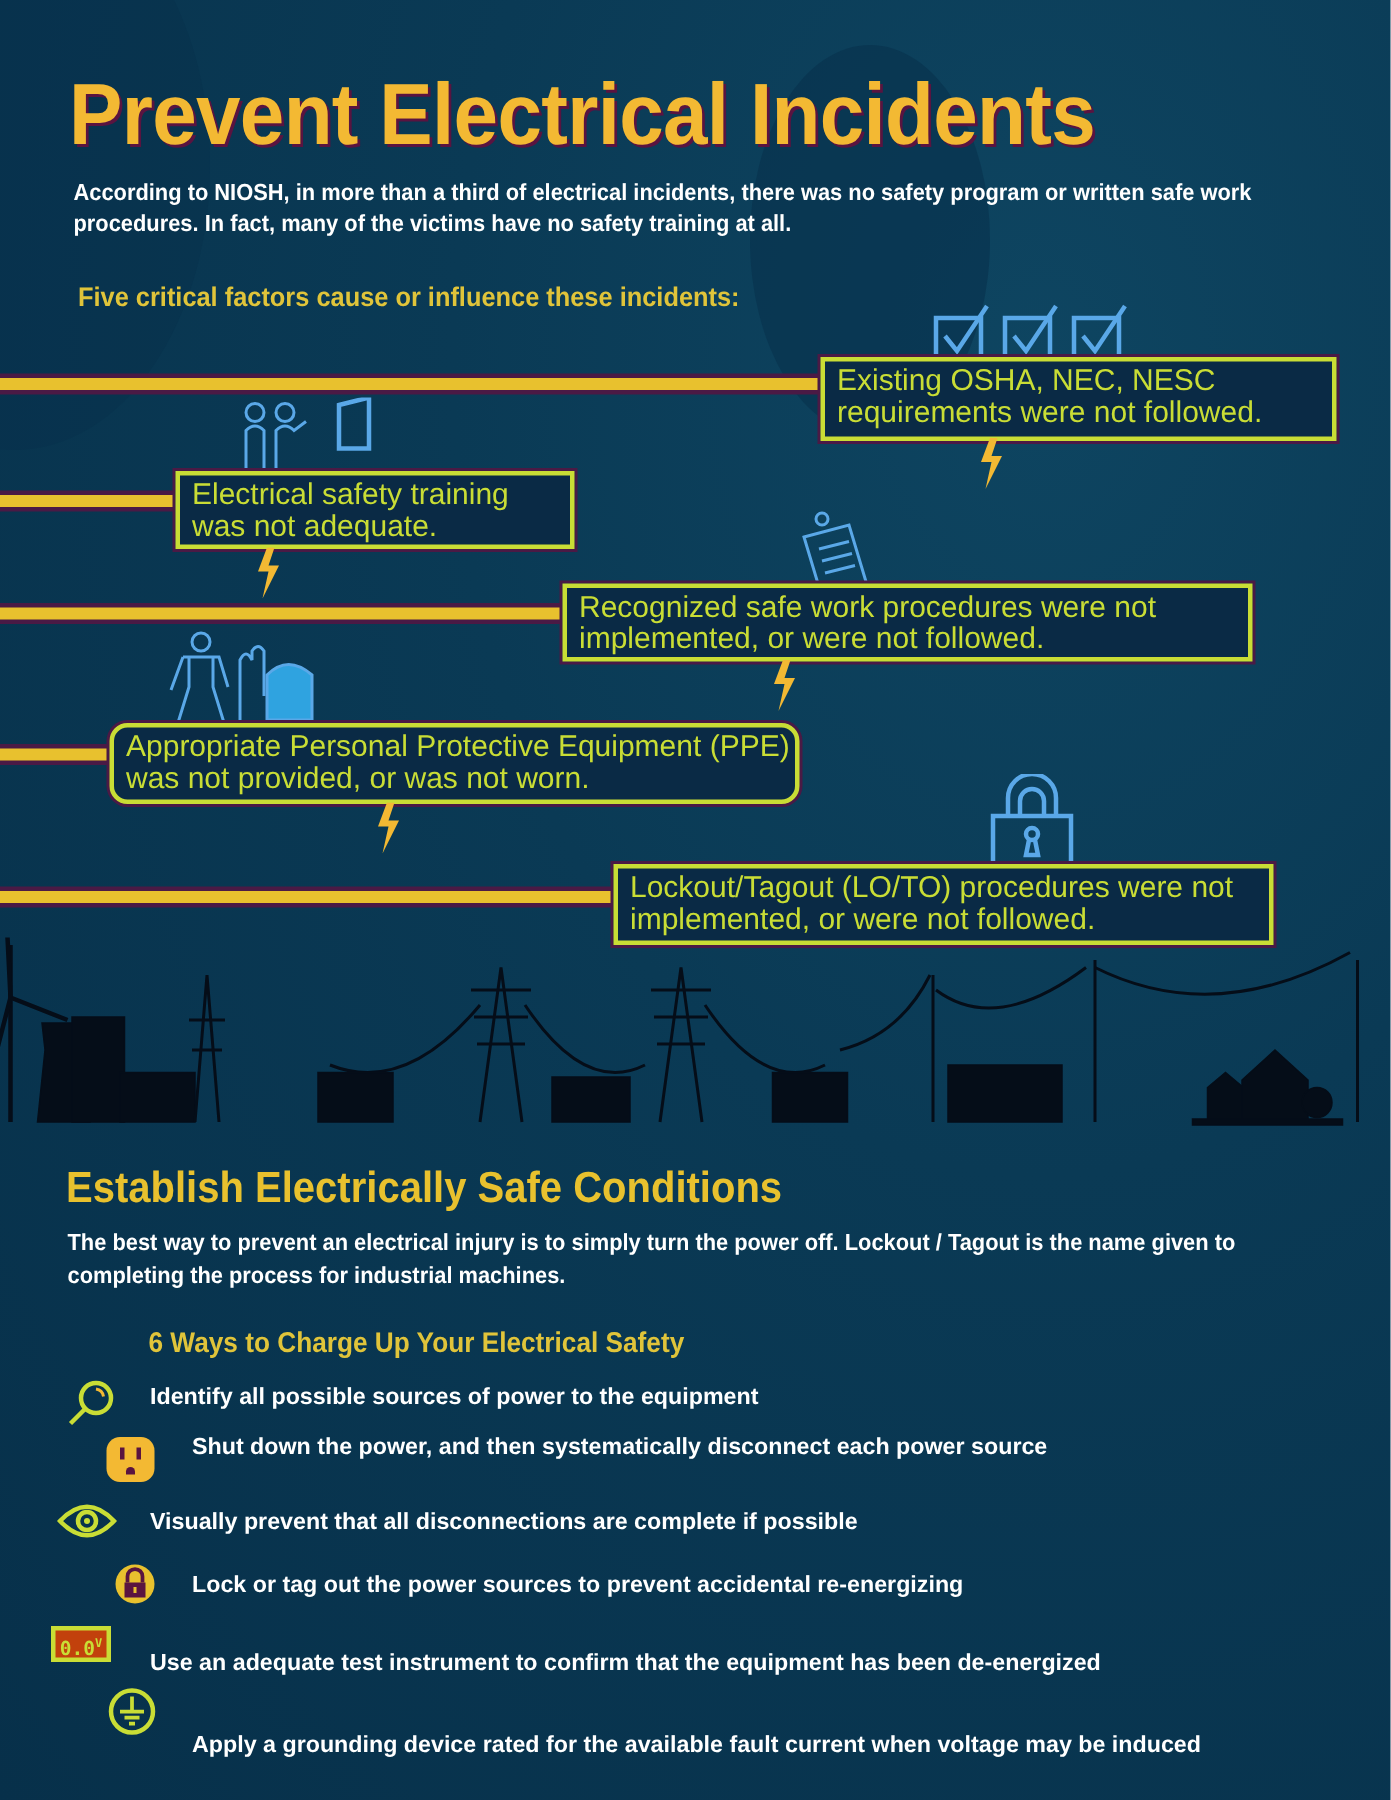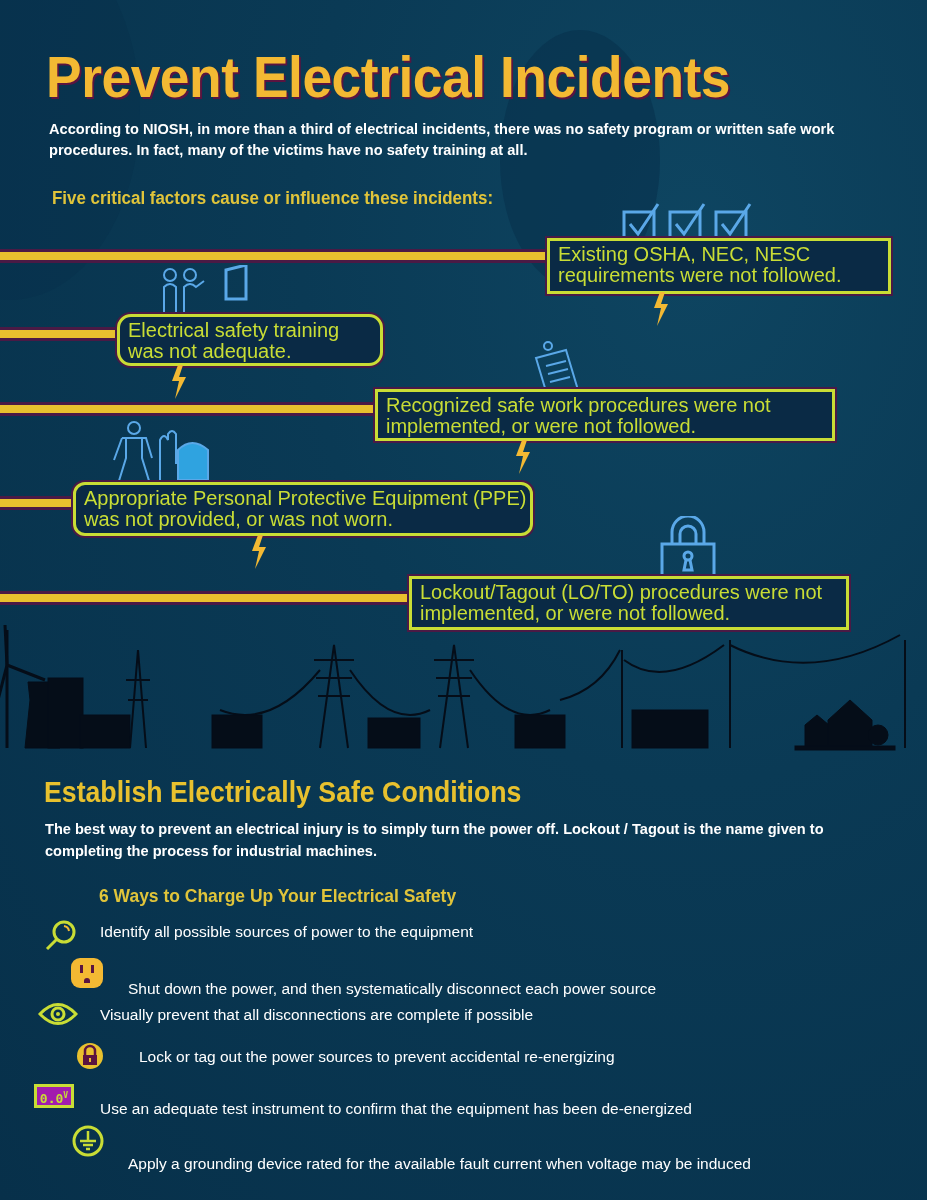--- a/index.html
+++ b/index.html
@@ -48,21 +48,21 @@
     position:absolute; left:45px; top:818px; width:830px; margin:0;
     color:#ffffff; font-weight:700; font-size:15.5px; line-height:22px;
     transform: scaleX(0.94); transform-origin:left;
   }
   .ways-title {
     position:absolute; left:99px; top:885px; margin:0;
     color:#e0c43a; font-weight:700; font-size:19px;
     transform: scaleX(0.92); transform-origin:left;
   }
   .way {
-    position:absolute; color:#ffffff; font-weight:400; font-size:15.5px; white-space:nowrap;
+    position:absolute; color:#ffffff; font-weight:700; font-size:15.5px; white-space:nowrap;
   }
   .way-icon { position:absolute; }
 </style>
 </head>
 <body>
 
 <div class="bg-shape" style="left:500px;top:30px;width:160px;height:260px;"></div>
 <div class="bg-shape" style="left:-120px;top:-80px;width:260px;height:380px;opacity:0.4;"></div>
 
 <h1 class="title">Prevent Electrical Incidents</h1>
@@ -90,21 +90,21 @@
 <div class="hline" style="top:330px;width:120px;"></div>
 <svg class="icon-svg" style="left:160px;top:265px;" width="90" height="50" viewBox="0 0 90 50">
   <g fill="none" stroke="#5aa8e8" stroke-width="2">
     <circle cx="10" cy="10" r="6"></circle>
       <path d="M4 50 V22 q6 -6 12 0 V50"></path>
     <circle cx="30" cy="10" r="6"></circle>
       <path d="M24 50 V22 q6 -6 12 0 l8 -6"></path>
     <path d="M66 5 L86 0 V34 L66 34Z" stroke-width="3"></path>
   </g>
 </svg>
-<div class="factor-box" style="left:117px;top:314px;width:266px;height:52px;border-radius:14px;">
+<div class="factor-box" style="left:117px;top:314px;width:266px;height:52px;">
   <span>Electrical safety training was not adequate.</span>
 </div>
 <svg class="bolt" style="left:170px;top:365px;" viewBox="0 0 18 34">
     <path d="M8 0 L2 16 L9 16 L5 34 L16 12 L9 12 L13 0Z" fill="#f3b933"></path>
   </svg>
 
 <div class="hline" style="top:405px;width:380px;"></div>
 <svg class="icon-svg" style="left:530px;top:340px;" width="55" height="55" viewBox="0 0 55 55">
   <g fill="none" stroke="#5aa8e8" stroke-width="2">
     <circle cx="18" cy="6" r="4"></circle>
@@ -192,38 +192,38 @@
   <path d="M20 8 a6 6 0 0 1 5 5" stroke="#f3b933" stroke-width="2" fill="none"></path>
 </svg>
 <div class="way" style="left:100px;top:923px;">Identify all possible sources of power to the equipment</div>
 
 <svg class="way-icon" style="left:70px;top:957px;" width="34" height="32" viewBox="0 0 34 32">
   <rect x="1" y="1" width="32" height="30" rx="9" fill="#f3b933"></rect>
   <rect x="10" y="8" width="3" height="8" fill="#5a1440"></rect>
   <rect x="21" y="8" width="3" height="8" fill="#5a1440"></rect>
   <path d="M14 24 a3 3 0 0 1 6 0 v2 h-6Z" fill="#5a1440"></path>
 </svg>
-<div class="way" style="left:128px;top:980px;">Shut down the power, and then systematically disconnect each power source</div>
+<div class="way" style="left:128px;top:956px;">Shut down the power, and then systematically disconnect each power source</div>
 
 <svg class="way-icon" style="left:38px;top:1001px;" width="40" height="26" viewBox="0 0 40 26">
   <path d="M2 13 Q20 -6 38 13 Q20 32 2 13Z" fill="none" stroke="#c9dd35" stroke-width="3"></path>
   <circle cx="20" cy="13" r="6" fill="none" stroke="#c9dd35" stroke-width="3"></circle>
   <circle cx="20" cy="13" r="2" fill="#c9dd35"></circle>
 </svg>
 <div class="way" style="left:100px;top:1006px;">Visually prevent that all disconnections are complete if possible</div>
 
 <svg class="way-icon" style="left:76px;top:1042px;" width="28" height="28" viewBox="0 0 28 28">
   <circle cx="14" cy="14" r="13" fill="#e8c12e"></circle>
   <path d="M9 13 V9 a5 5 0 0 1 10 0 V13" fill="none" stroke="#5a1440" stroke-width="2.5"></path>
   <rect x="7" y="13" width="14" height="10" fill="#5a1440"></rect>
   <rect x="13" y="16" width="2" height="4" fill="#e8c12e"></rect>
 </svg>
-<div class="way" style="left:139px;top:1048px;">Lock or tag out the power sources to prevent accidental re-energizing</div>
-
-<div class="way-icon" style="left:34px;top:1084px;width:40px;height:24px;border:3px solid #c9dd35;box-sizing:border-box;background:#a21caf;color:#c9dd35;font-family:'DejaVu Sans Mono', monospace;font-weight:700;font-size:13px;line-height:18px;text-align:center;">
+<div class="way" style="left:128px;top:1048px;">Lock or tag out the power sources to prevent accidental re-energizing</div>
+
+<div class="way-icon" style="left:34px;top:1084px;width:40px;height:24px;border:3px solid #c9dd35;box-sizing:border-box;background:#c2410c;color:#c9dd35;font-family:'DejaVu Sans Mono', monospace;font-weight:700;font-size:13px;line-height:18px;text-align:center;">
   <span>0.0</span><sup style="font-size:8px;">V</sup>
 </div>
 <div class="way" style="left:100px;top:1100px;">Use an adequate test instrument to confirm that the equipment has been de-energized</div>
 
 <svg class="way-icon" style="left:72px;top:1125px;" width="32" height="32" viewBox="0 0 32 32">
   <circle cx="16" cy="16" r="14" fill="none" stroke="#c9dd35" stroke-width="3"></circle>
   <path d="M16 6 V16 M8 16 h16 M11 20 h10 M14 24 h4" stroke="#c9dd35" stroke-width="2.5"></path>
 </svg>
 <div class="way" style="left:128px;top:1131px;margin-top:24px;">Apply a grounding device rated for the available fault current when voltage may be induced</div>
 

